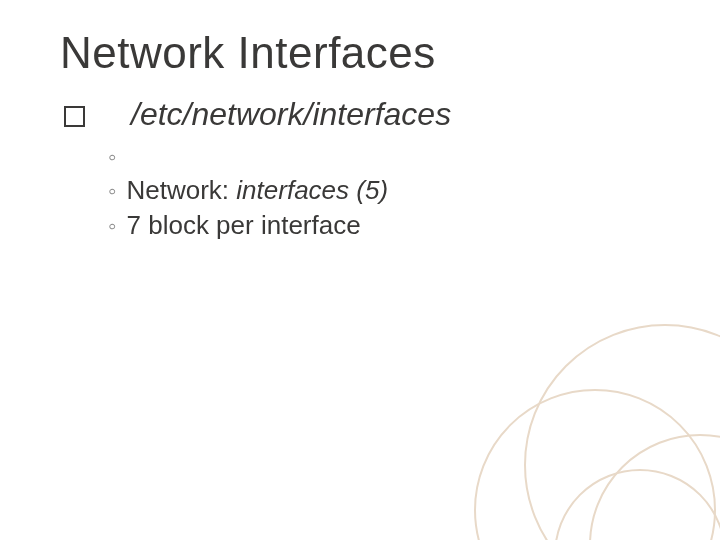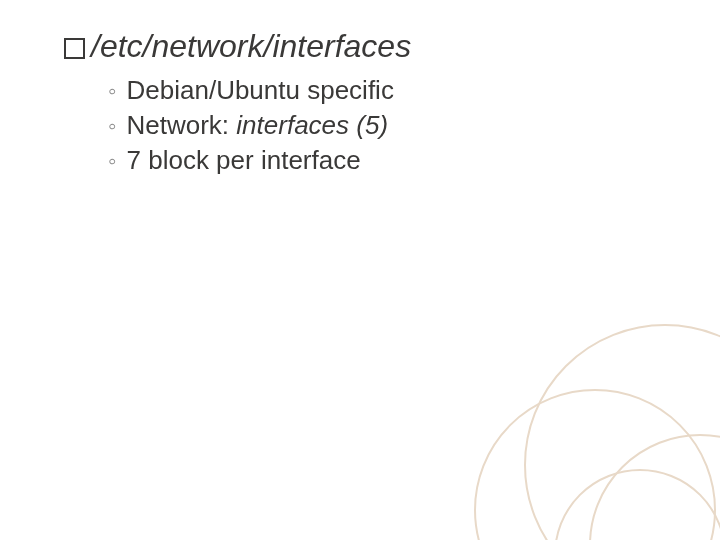--- a/index.html
+++ b/index.html
@@ -28,20 +28,21 @@
     font-size: 44px;
     color: #3a3938;
     margin: 0 0 18px 0;
     font-weight: 400;
     letter-spacing: 0.5px;
   }
   .topic-row {
     display: flex;
     align-items: flex-start;
     margin-left: 4px;
+    gap: 40px;
   }
   .bullet-square {
     width: 17px;
     height: 17px;
     border: 2px solid #3a3938;
     margin-top: 10px;
     margin-right: 6px;
     flex: 0 0 auto;
   }
   .topic-text {
@@ -73,30 +74,30 @@
 <body>
 
 <svg class="bg-circles" viewBox="0 0 720 540">
   <circle cx="665" cy="465" r="140" fill="none" stroke="#e8d9c8" stroke-width="2"></circle>
   <circle cx="595" cy="510" r="120" fill="none" stroke="#e8d9c8" stroke-width="2"></circle>
   <circle cx="700" cy="545" r="110" fill="none" stroke="#e8d9c8" stroke-width="2"></circle>
   <circle cx="640" cy="555" r="85" fill="none" stroke="#e8d9c8" stroke-width="2"></circle>
 </svg>
 
 <div class="content">
+  <h1 class="title">Network Interfaces</h1>
 
   <div class="topic-row">
     <span class="bullet-square"></span>
     <span class="topic-text">/etc/network/interfaces</span>
   </div>
 
   <div class="sub-list">
     <div class="sub-item">
       <span class="sub-bullet">◦</span>
-      <span>Debian/Ubuntu specific</span>
     </div>
     <div class="sub-item">
       <span class="sub-bullet">◦</span>
       <span>
         <span>Network: </span><span class="italic">interfaces (5)</span>
       </span>
     </div>
     <div class="sub-item">
       <span class="sub-bullet">◦</span>
       <span>7 block per interface</span>

